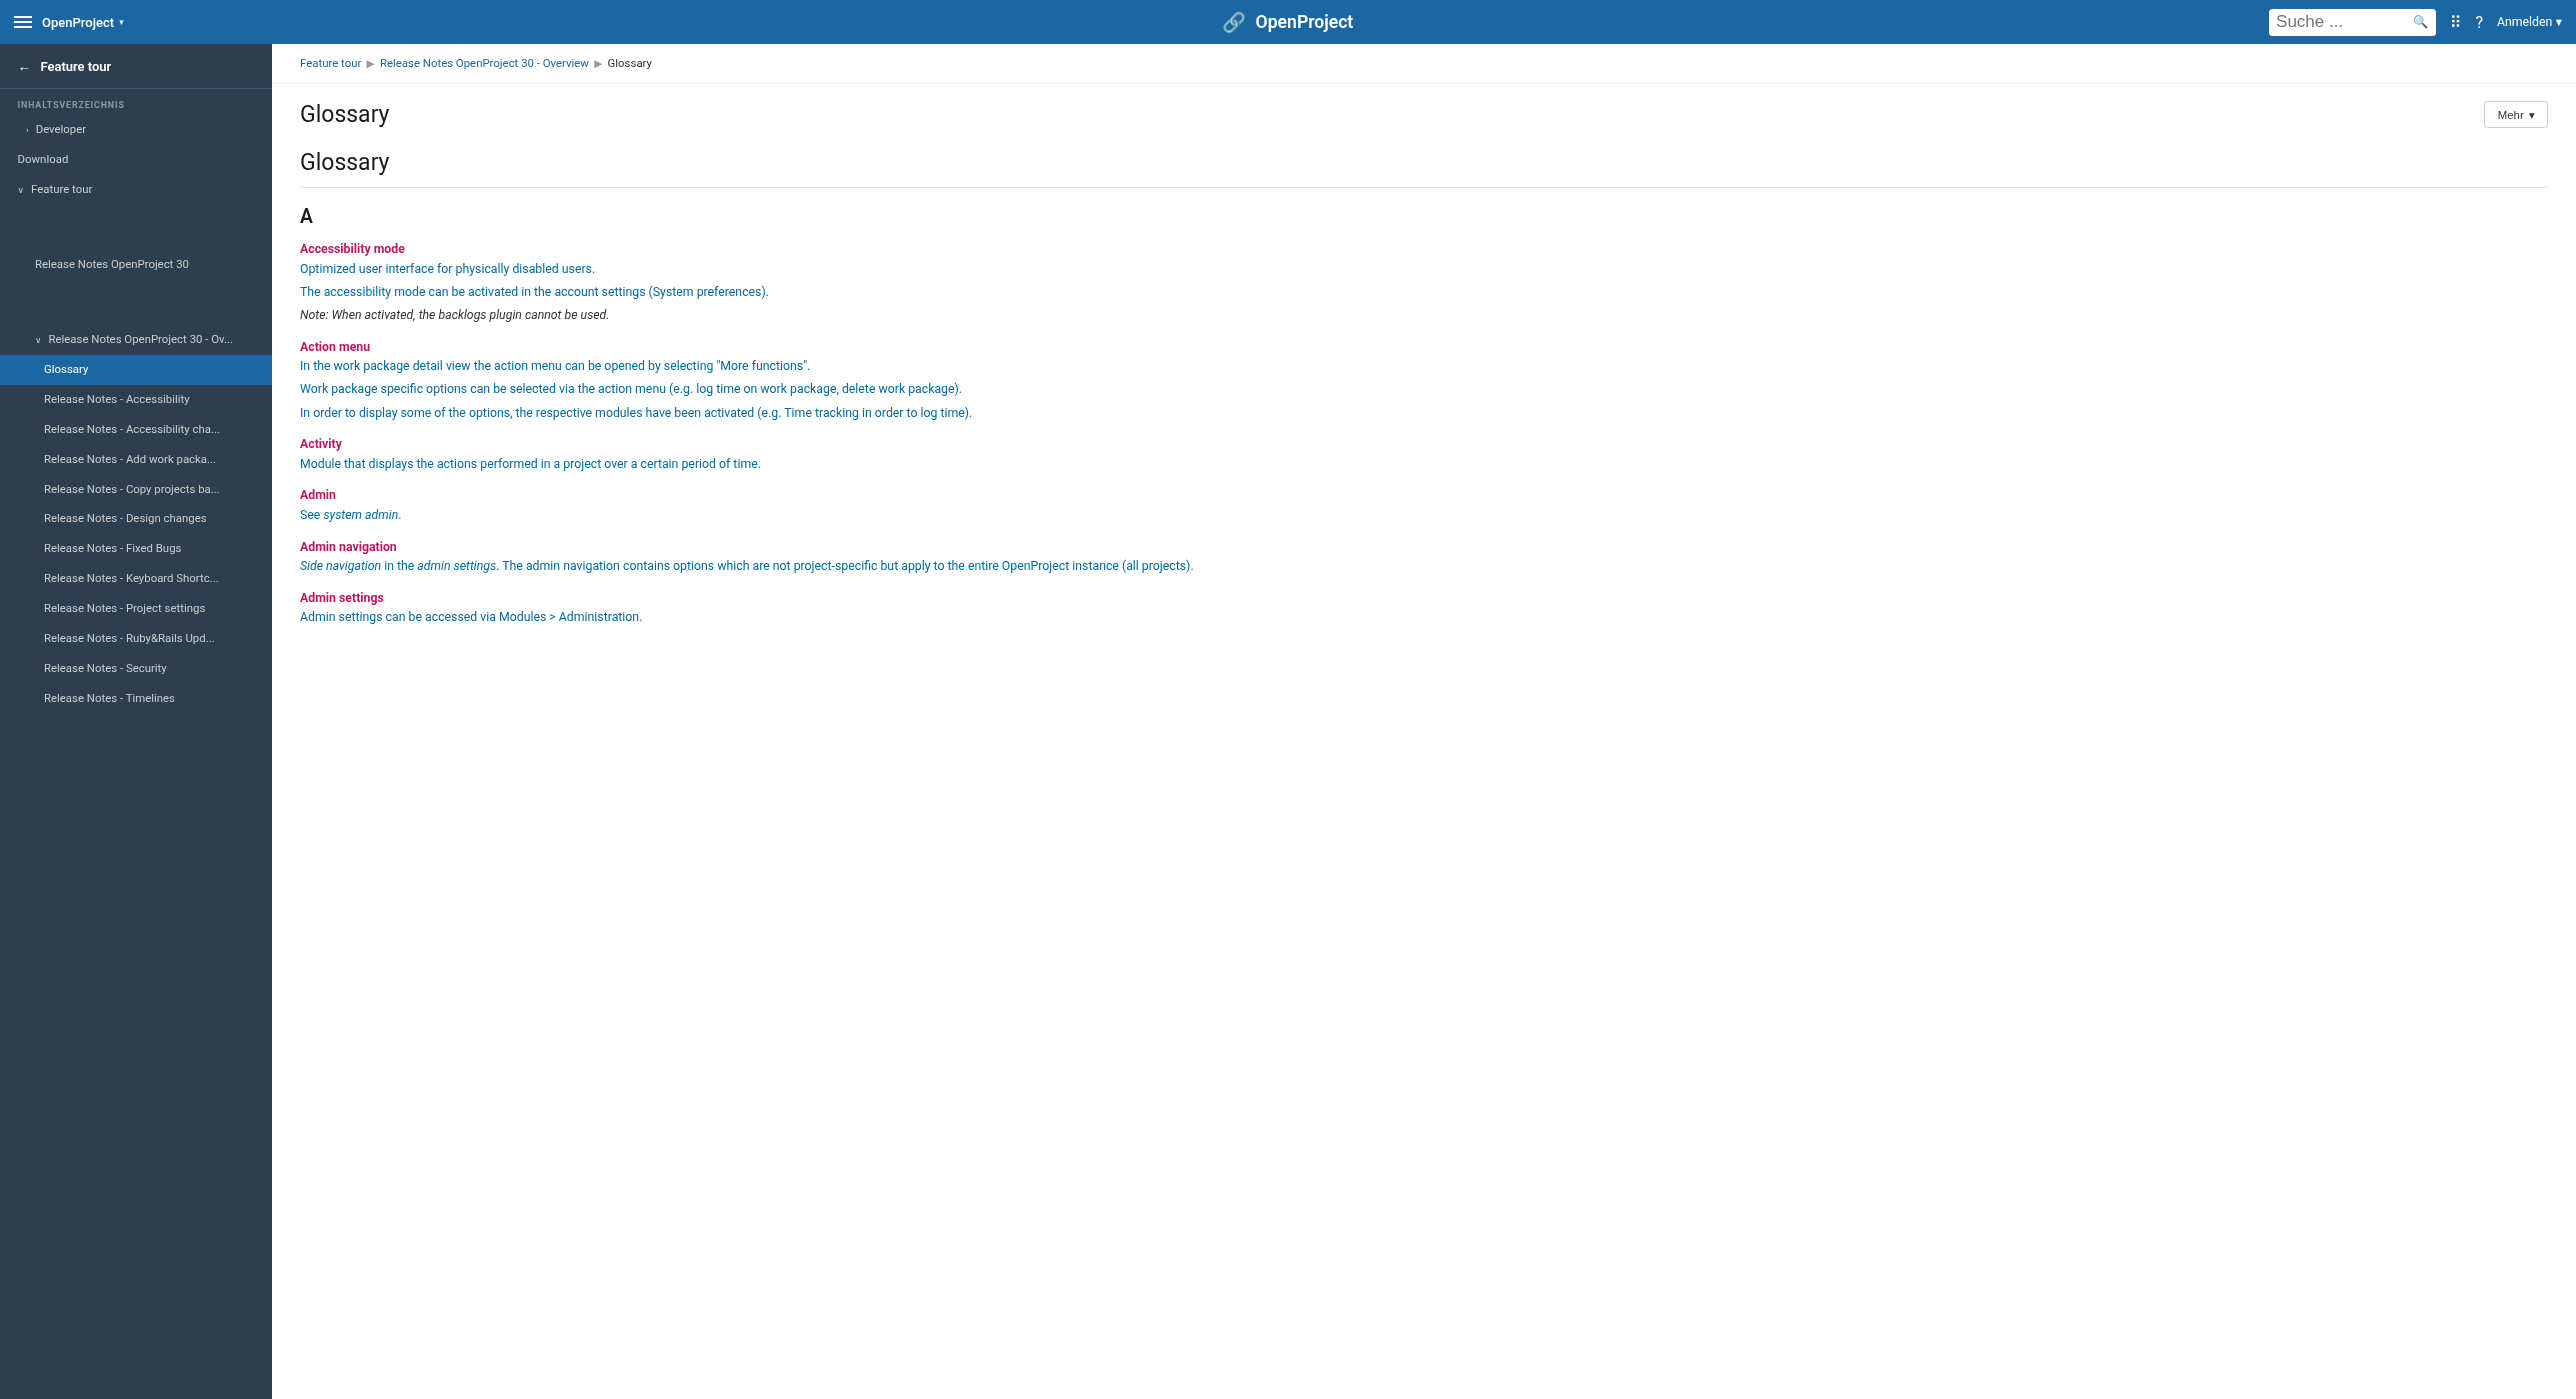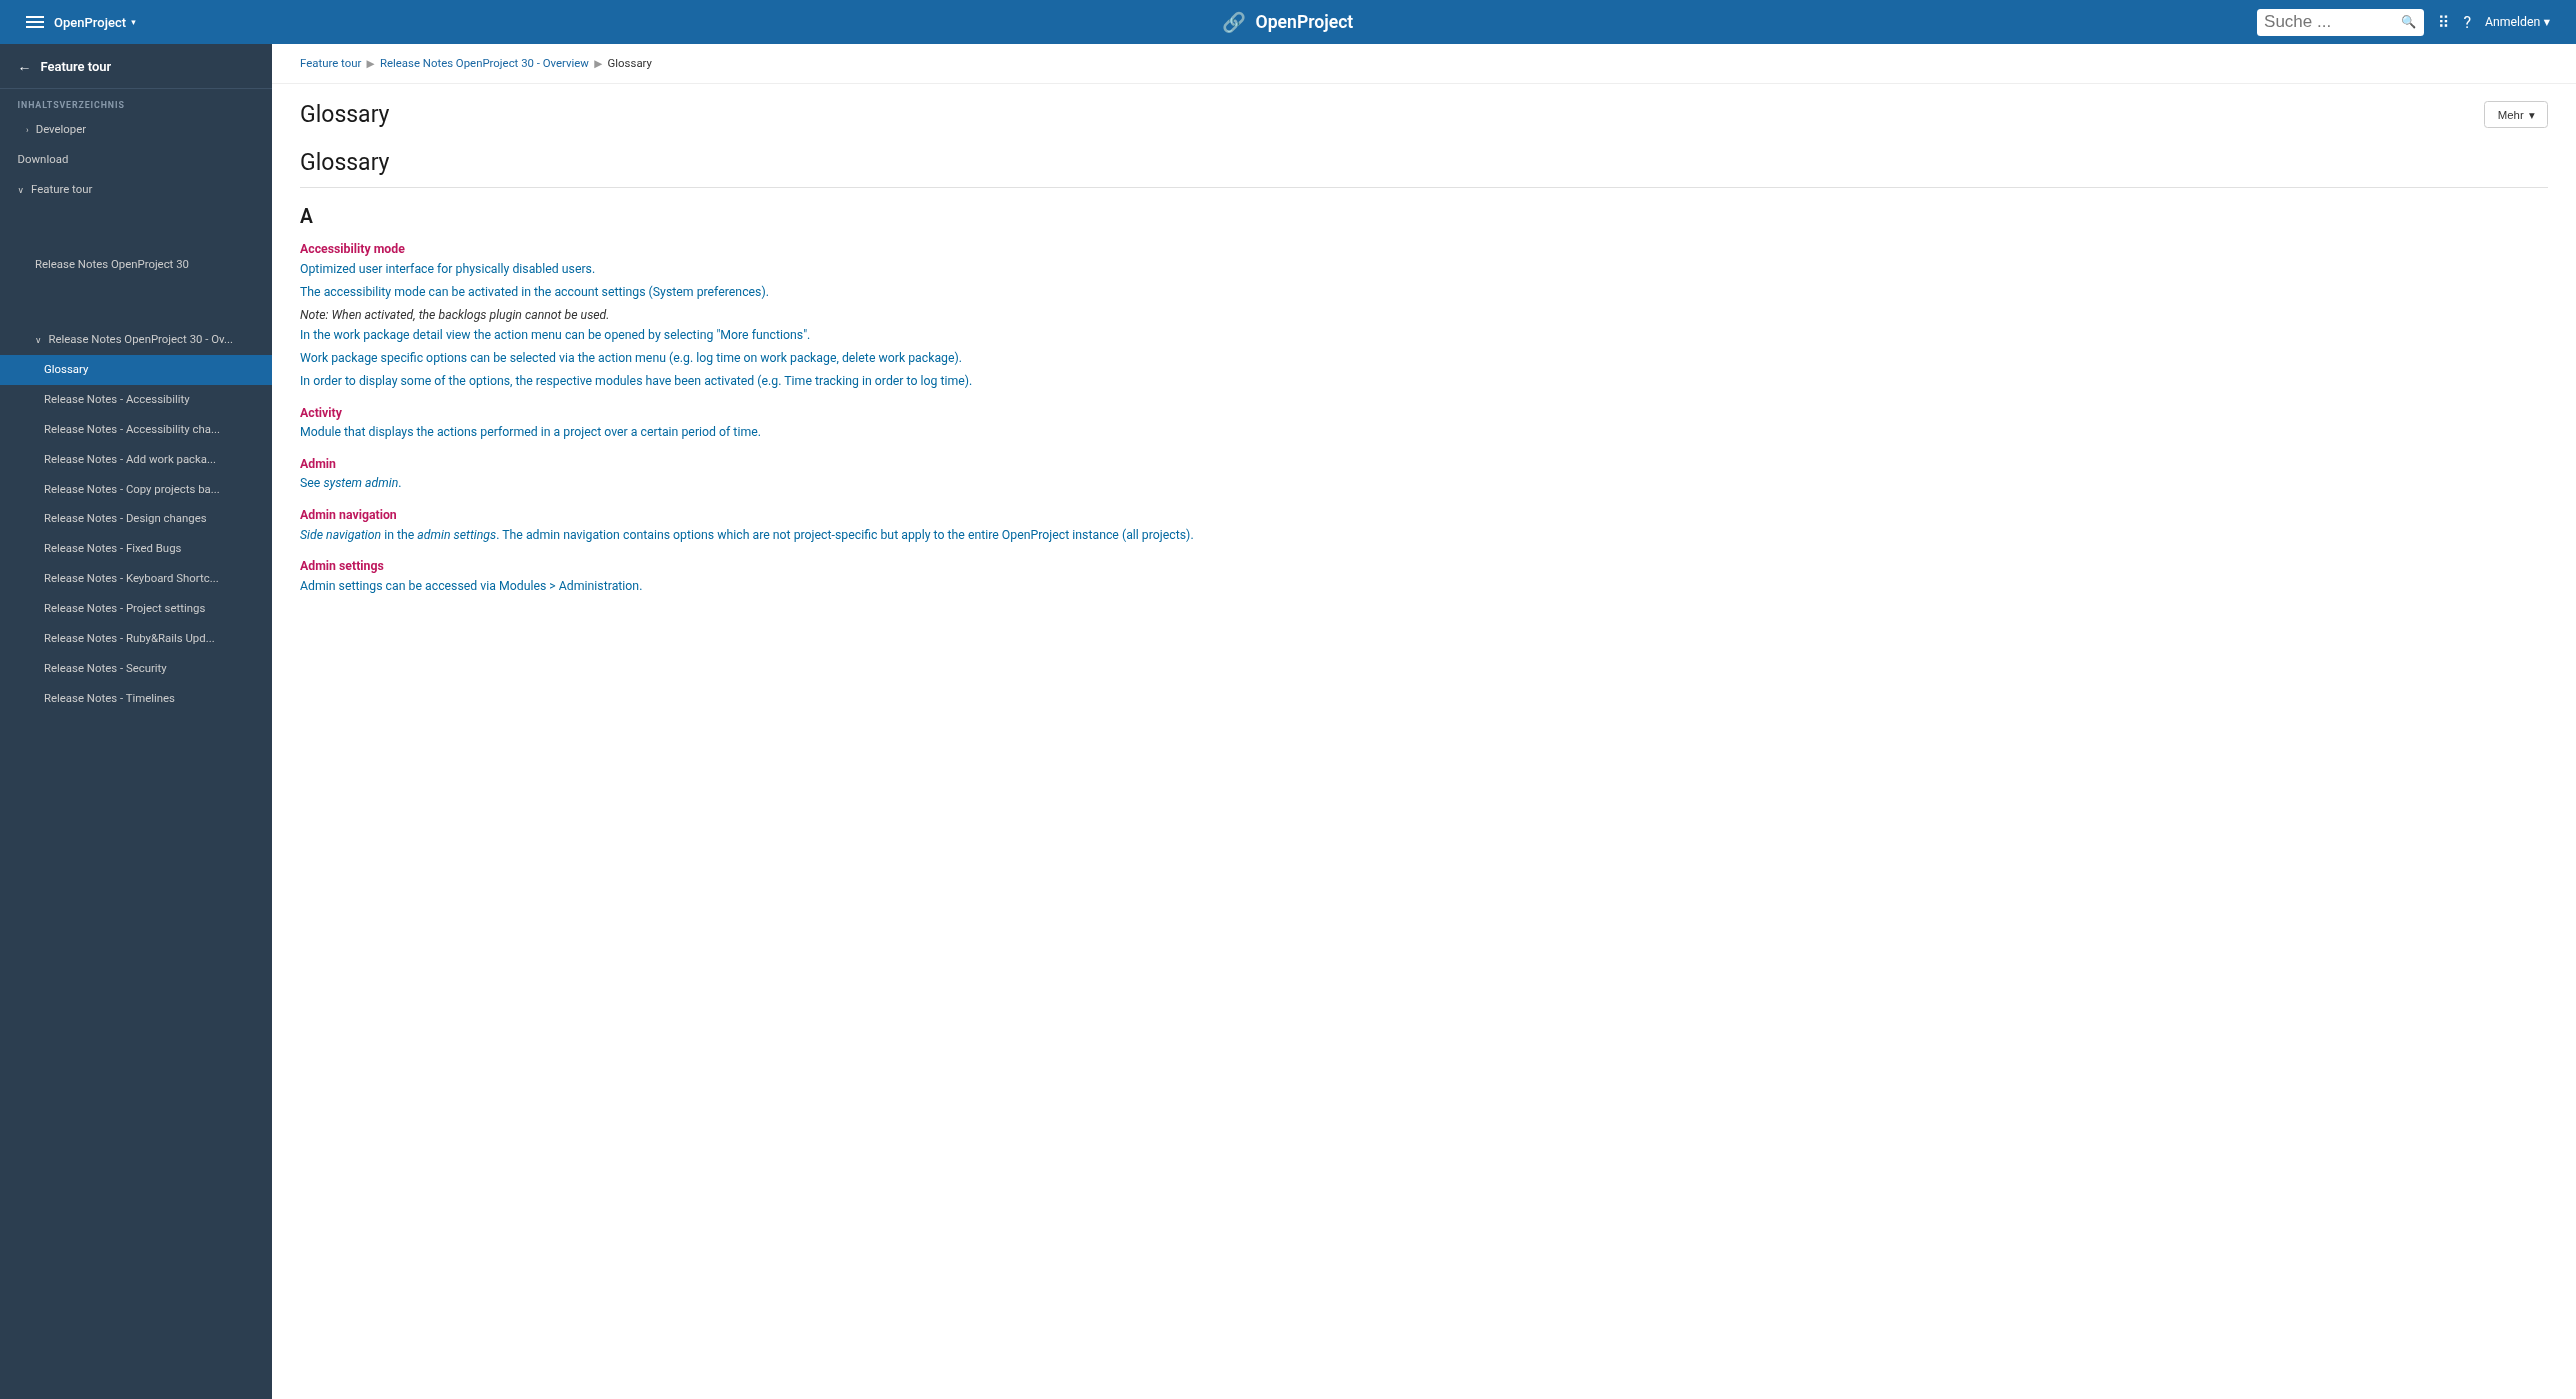--- a/index.html
+++ b/index.html
@@ -5,21 +5,21 @@
     * { box-sizing: border-box; margin: 0; padding: 0; }
     body { font-family: -apple-system, BlinkMacSystemFont, 'Segoe UI', Roboto, sans-serif; font-size: 12.3px; color: #333; display: flex; flex-direction: column; height: 100vh; overflow: hidden; }
 
     
     .top-nav {
       background: #1a67a3;
       color: white;
       height: 44px;
       display: flex;
       align-items: center;
-      padding: 0 26px;
+      padding: 0 14px;
       flex-shrink: 0;
       position: relative;
     }
     .top-nav-left { display: flex; align-items: center; gap: 10.5px; }
     .hamburger-icon { cursor: pointer; display: flex; flex-direction: column; gap: 3.5px; }
     .hamburger-icon span { display: block; width: 17.6px; height: 1.8px; background: white; }
     .brand-name { font-size: 13px; font-weight: 500; color: white; display: flex; align-items: center; gap: 5.3px; }
     .chevron-down-small { font-size: 8.8px; }
     .top-nav-center { position: absolute; left: 50%; transform: translateX(-50%); display: flex; align-items: center; gap: 8.8px; }
     .logo-icon { color: white; font-size: 19.3px; }
@@ -242,20 +242,21 @@
       <div class="section-letter">A</div>
 
       <div>
         <div class="term-title">Accessibility mode</div>
         <p class="term-body">Optimized user interface for physically disabled users.</p>
         <p class="term-body">The accessibility mode can be activated in the account settings (System preferences).</p>
         <p class="term-note"><em>Note:</em> When activated, the backlogs plugin cannot be used.</p>
       </div>
 
       <div>
+        <div class="term-title">Action menu</div>
         <p class="term-body">In the work package detail view the action menu can be opened by selecting "More functions".</p>
         <p class="term-body">Work package specific options can be selected via the action menu (e.g. log time on work package, delete work package).</p>
         <p class="term-body">In order to display some of the options, the respective modules have been activated (e.g. Time tracking in order to log time).</p>
       </div>
 
       <div>
         <div class="term-title">Activity</div>
         <p class="term-body">Module that displays the actions performed in a project over a certain period of time.</p>
       </div>
 

